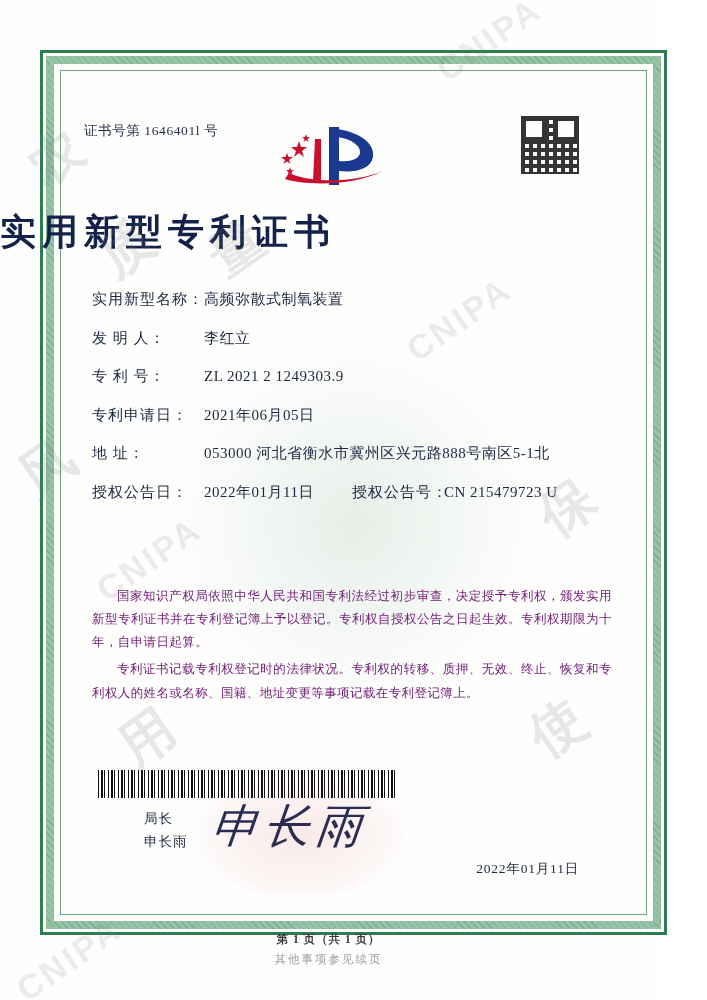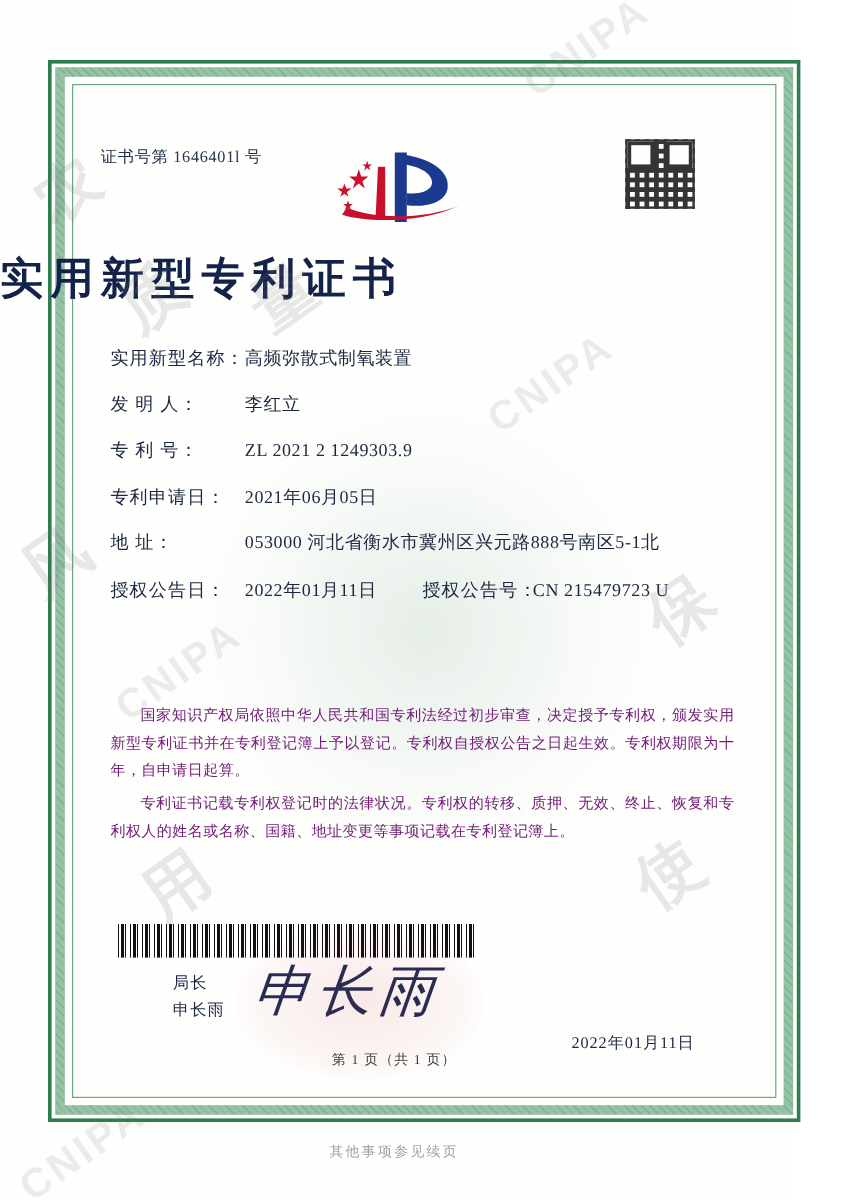--- a/index.html
+++ b/index.html
@@ -278,25 +278,26 @@
     right: 78px;
     top: 860px;
     font-size: 13.5px;
     letter-spacing: 0.8px;
     color: #1b2740;
   }
 
   .page-no {
     position: absolute;
     left: 0; right: 0;
-    top: 876px;
+    top: 932px;
     text-align: center;
     font-size: 11.5px;
     color: #3a3a3a;
     letter-spacing: 1px;
+    font-weight: bold;
   }
   .footnote {
     position: absolute;
     left: 0; right: 0;
     top: 952px;
     text-align: center;
     font-size: 11.5px;
     color: #9aa39c;
     letter-spacing: 2px;
   }

